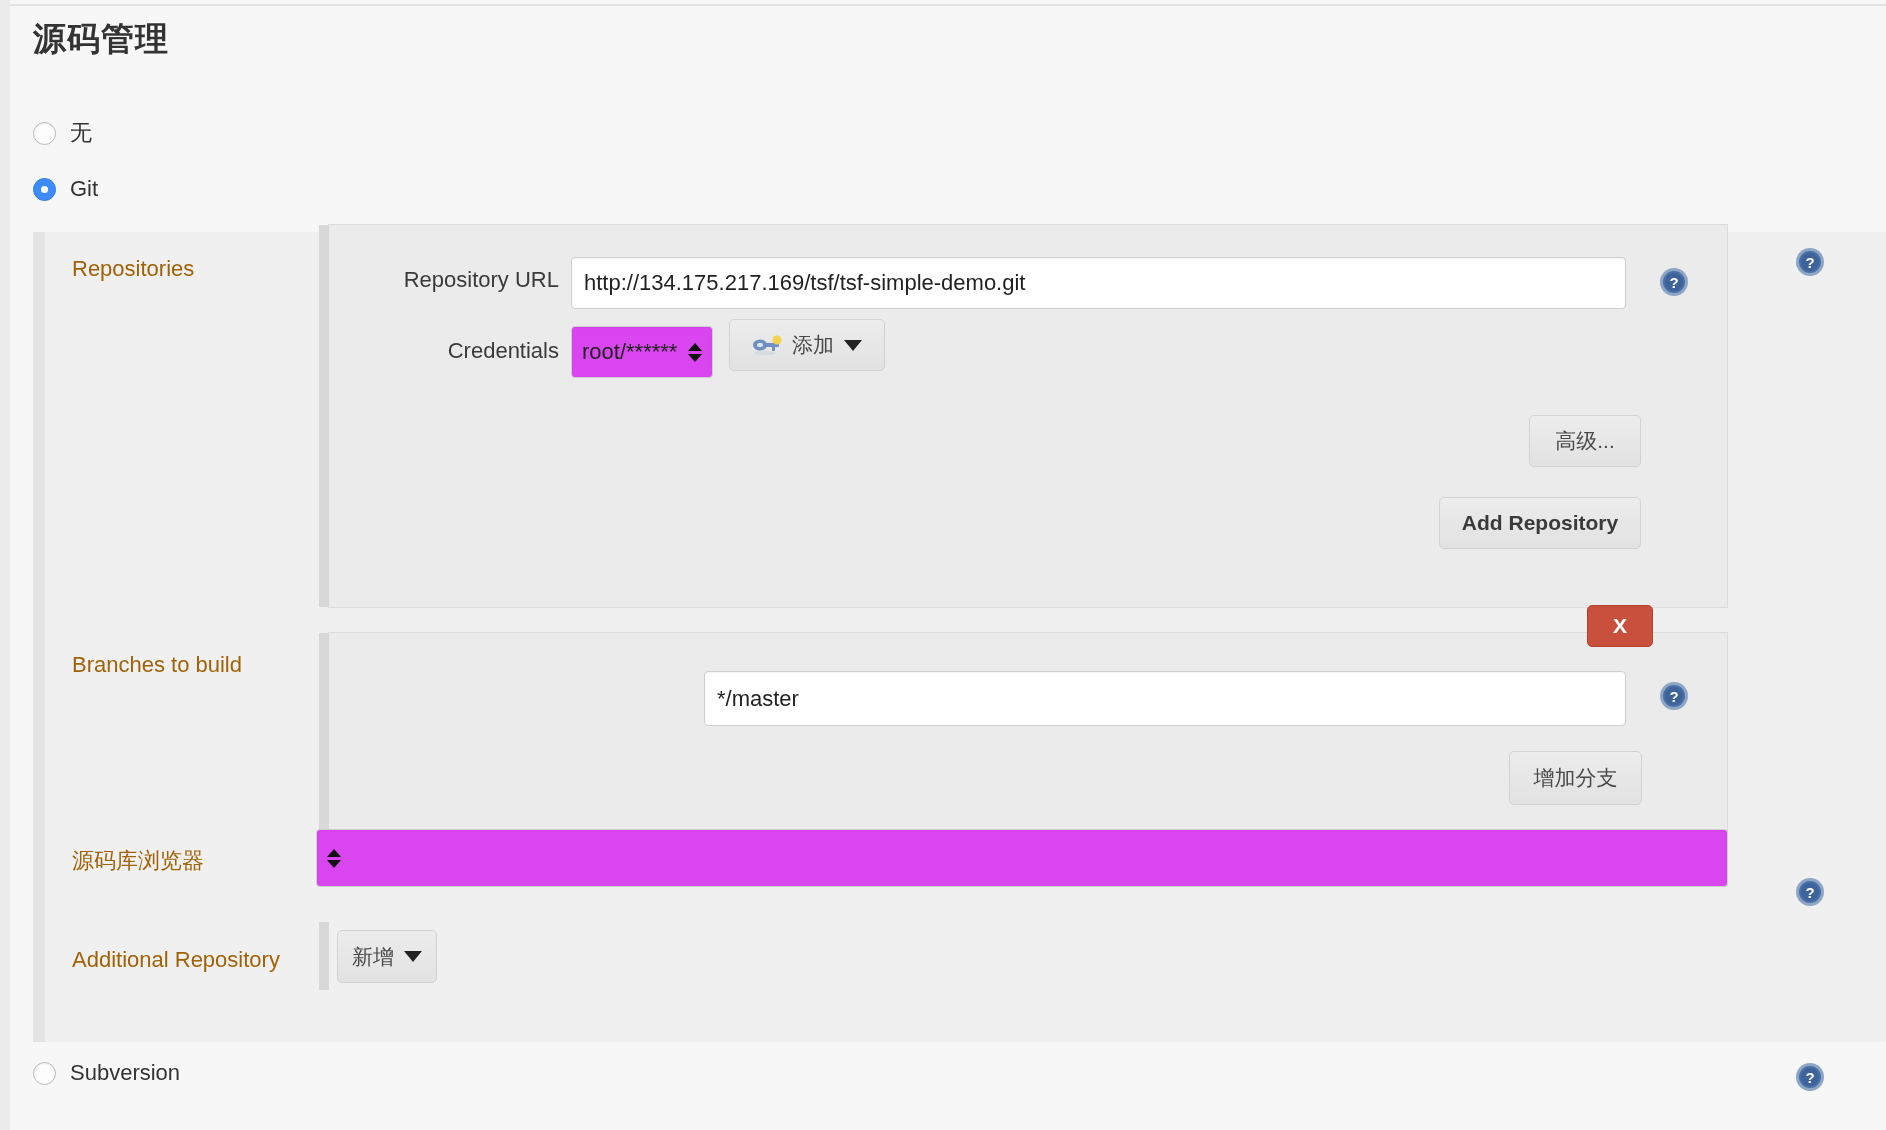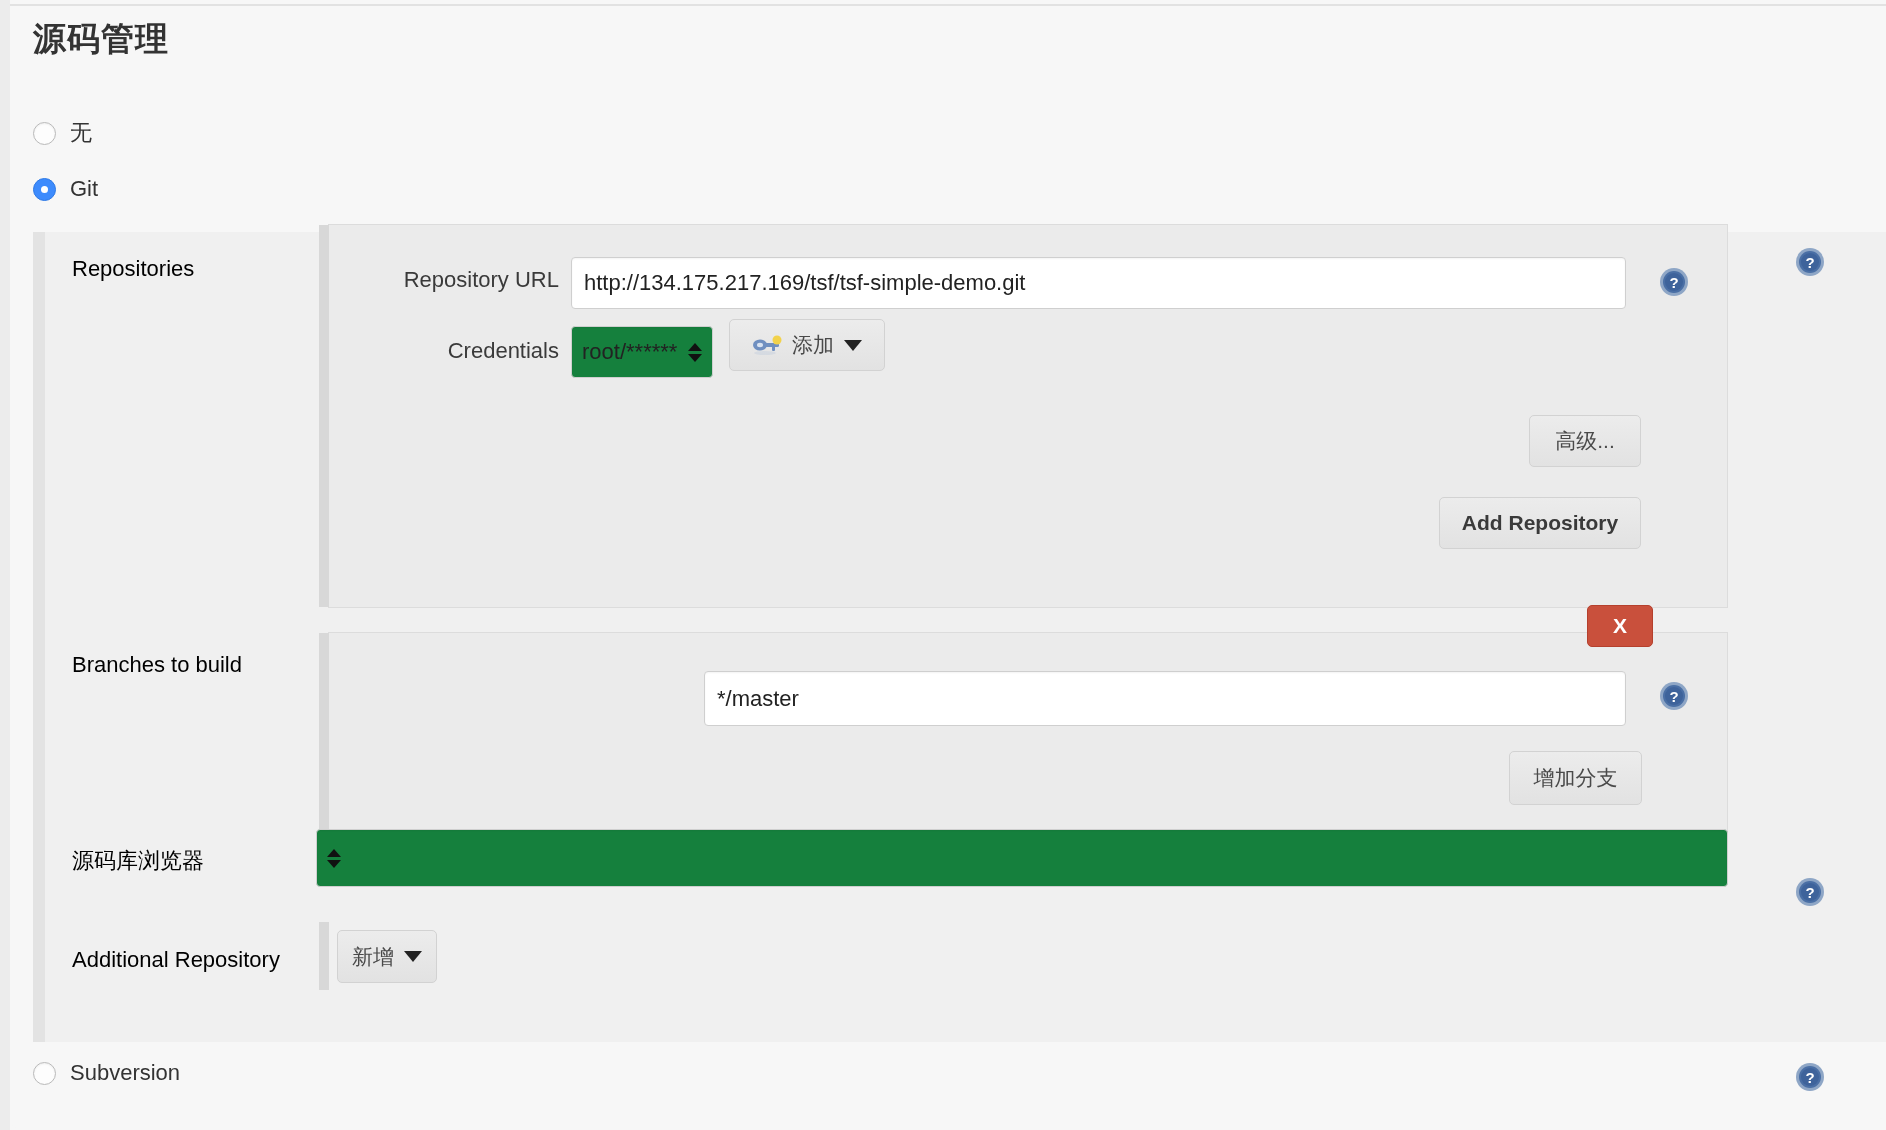--- a/index.html
+++ b/index.html
@@ -62,21 +62,21 @@
     width: 1853px; height: 810px;
     background: #f0f0f0;
     border-left: 12px solid #e3e3e3;
   }
   .git-section::before {
     content: ""; position: absolute; left: -12px; top: 0;
     width: 12px; height: 810px; background: #e3e3e3;
   }
   .form-label {
     position: absolute;
-    font-size: 22px; color: #000000; white-space: nowrap;
+    font-size: 22px; color: #a16207; white-space: nowrap;
   }
 
   
   .panel {
     position: absolute;
     background: #ebebeb;
     border: 1px solid #dcdcdc;
   }
   .panel-bar {
     position: absolute; left: -10px; top: 0;
@@ -95,21 +95,21 @@
     background: #fff;
     border: 1px solid #cfcfcf;
     border-radius: 4px;
     padding: 0 12px;
     box-shadow: inset 0 1px 2px rgba(0,0,0,.05);
     outline: none;
   }
 
   .select-box {
     position: absolute;
-    background: #15803d;
+    background: #d946ef;
     border: 1px solid #cfcfcf;
     border-radius: 4px;
     box-shadow: inset 0 1px 2px rgba(0,0,0,.05);
     display: flex; align-items: center;
     padding: 0 10px;
     font-size: 22px; color: #222;
     cursor: pointer;
   }
   .select-box .sel-val { flex: 1; white-space: nowrap; overflow: hidden; }
   .spin {

